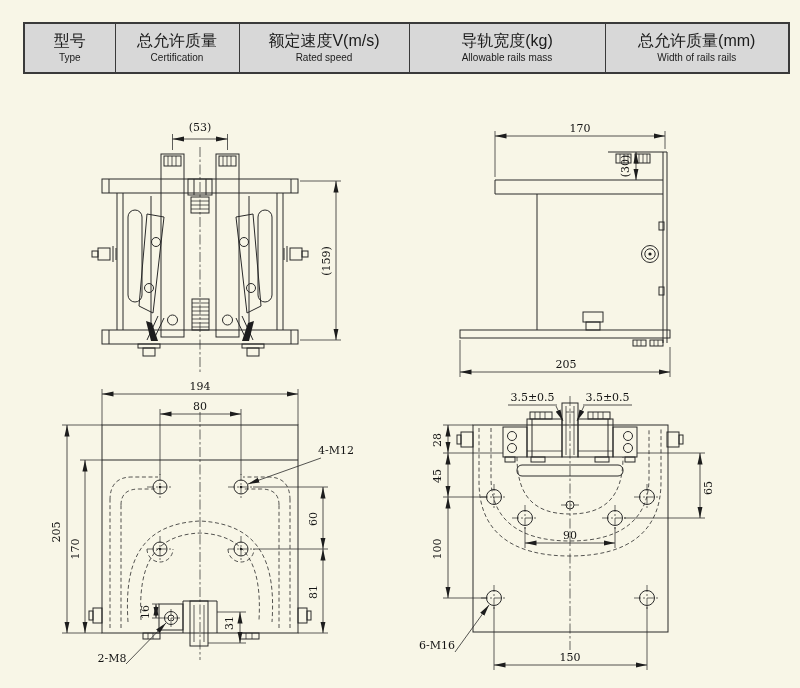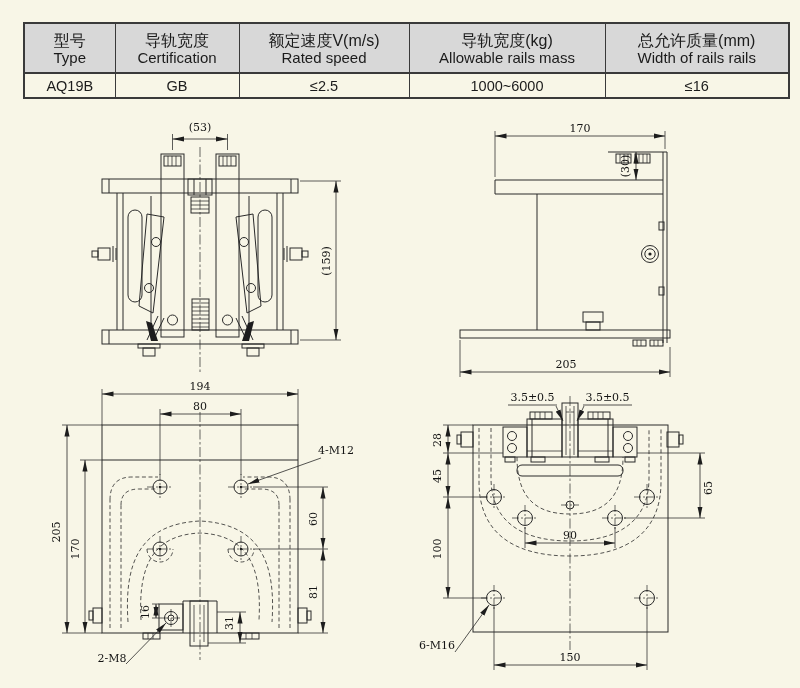--- a/index.html
+++ b/index.html
@@ -18,21 +18,21 @@
     border:1px solid #3a3a3a;text-align:center;vertical-align:middle;
     padding:0;
   }
   .spec-table tr.hdr td{
     background:var(--hbg,#d8d8d8);height:48px;
     border-bottom:2px solid #3a3a3a;
   }
   .spec-table{border:2px solid #3a3a3a;}
   .spec-table tr.val td{height:23px;font-size:14.5px;background:var(--bg,#faf8e9);}
   .zh{font-size:16px;line-height:19px;}
-  .en{font-size:15px;line-height:16px;}
+  .en{font-size:10px;line-height:16px;}
   
   svg{position:absolute;left:0;top:0;}
   .ln{stroke:#2a2a2a;stroke-width:1;fill:none;}
   .tn{stroke:#2a2a2a;stroke-width:.75;fill:none;}
   .dash{stroke:#2a2a2a;stroke-width:.8;fill:none;stroke-dasharray:4 2.6;}
   .cl{stroke:#2a2a2a;stroke-width:.7;fill:none;stroke-dasharray:10 2.5 2.5 2.5;}
   .cc{stroke:#2a2a2a;stroke-width:.7;fill:none;stroke-dasharray:7 2 2 2;}
   .dim{stroke:#2a2a2a;stroke-width:.8;fill:none;}
   .blk{fill:#1d1d1d;stroke:none;}
   text.dt{font:11px "DejaVu Serif","Liberation Serif",serif;fill:#141414;text-anchor:middle;}
@@ -48,42 +48,35 @@
       <col style="width:196px">
       <col style="width:184px">
     </colgroup>
   <tbody>
       <tr class="hdr">
     <td>
           <div class="zh">型号</div>
           <div class="en">Type</div>
         </td>
     <td>
-          <div class="zh">导轨宽度</div>
+          <div class="zh">总允许质量</div>
           <div class="en">Certification</div>
         </td>
     <td>
           <div class="zh">额定速度V(m/s)</div>
           <div class="en">Rated speed</div>
         </td>
     <td>
           <div class="zh">导轨宽度(kg)</div>
           <div class="en">Allowable rails mass</div>
         </td>
     <td>
           <div class="zh">总允许质量(mm)</div>
           <div class="en">Width of rails rails</div>
         </td>
-  </tr>
-  <tr class="val">
-    <td>AQ19B</td>
-    <td>GB</td>
-    <td>≤2.5</td>
-    <td>1000~6000</td>
-    <td>≤16</td>
   </tr>
 </tbody>
   </table>
 
 <svg width="800" height="688" viewBox="0 0 800 688">
   <defs>
     <marker id="ma" viewBox="0 0 12 6" refX="11.5" refY="3" markerWidth="12" markerHeight="6" orient="auto-start-reverse" markerUnits="userSpaceOnUse">
       <path d="M0,0.45 L11.5,3 L0,5.55 Z" fill="#1d1d1d"></path>
     </marker>
   </defs>

